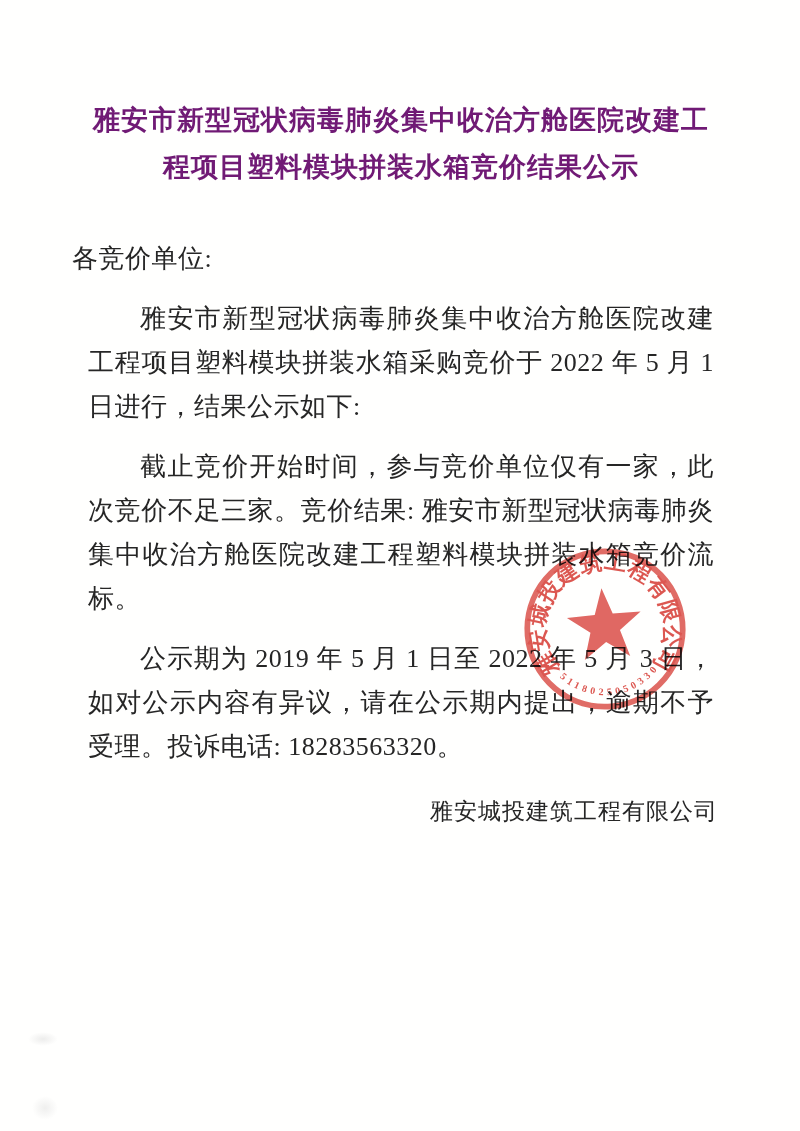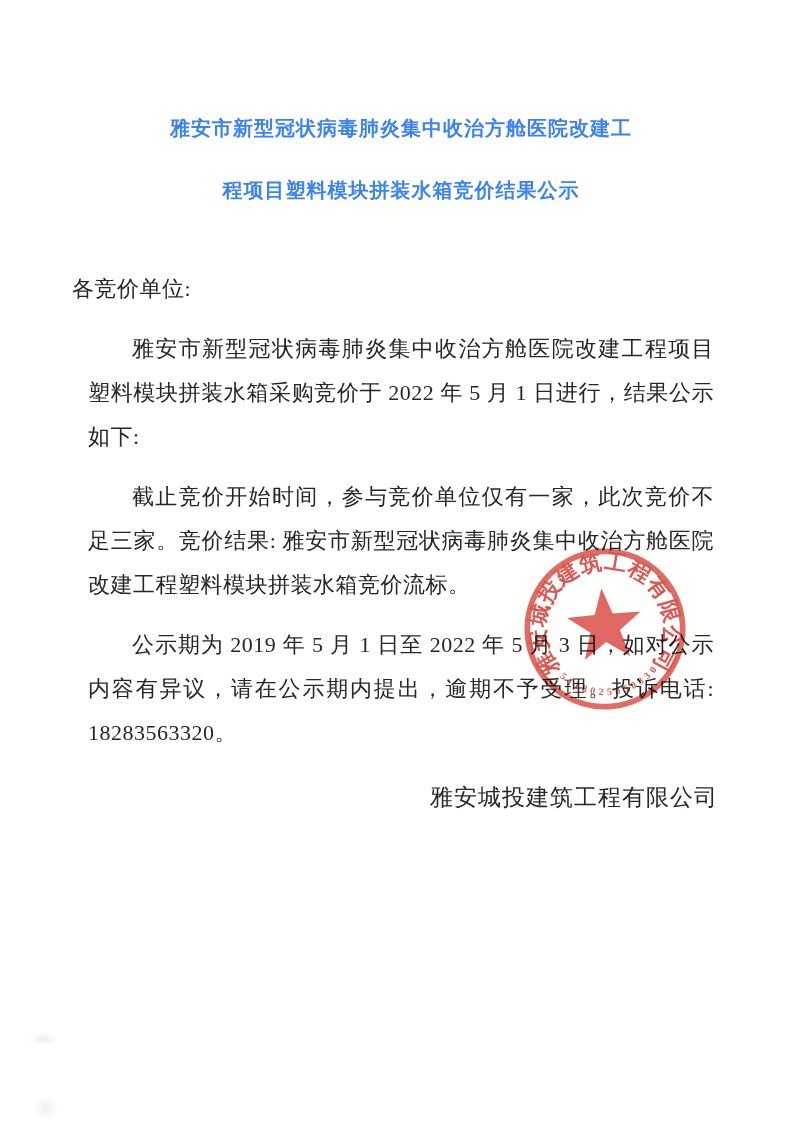--- a/index.html
+++ b/index.html
@@ -18,30 +18,30 @@
     width: 800px;
     height: 1131px;
     background: #fffffe;
     overflow: hidden;
   }
   .content {
     padding: 97px 70px 0 72px;
   }
   .doc-title {
     margin: 0 0 46px 0;
-    font-size: 20px;
-    line-height: 62px;
+    font-size: 27px;
+    line-height: 47px;
     font-weight: 700;
     text-align: center;
     letter-spacing: 1px;
-    color: #3b82f6;
+    color: #701a75;
   }
   .doc-title .t-line { display: block; }
   .body-text {
-    font-size: 22px;
+    font-size: 26px;
     line-height: 44px;
     letter-spacing: 0.5px;
     text-align: justify;
   }
   .salutation {
     margin: 0;
   }
   .para {
     margin: 16px;
     text-indent: 2em;

